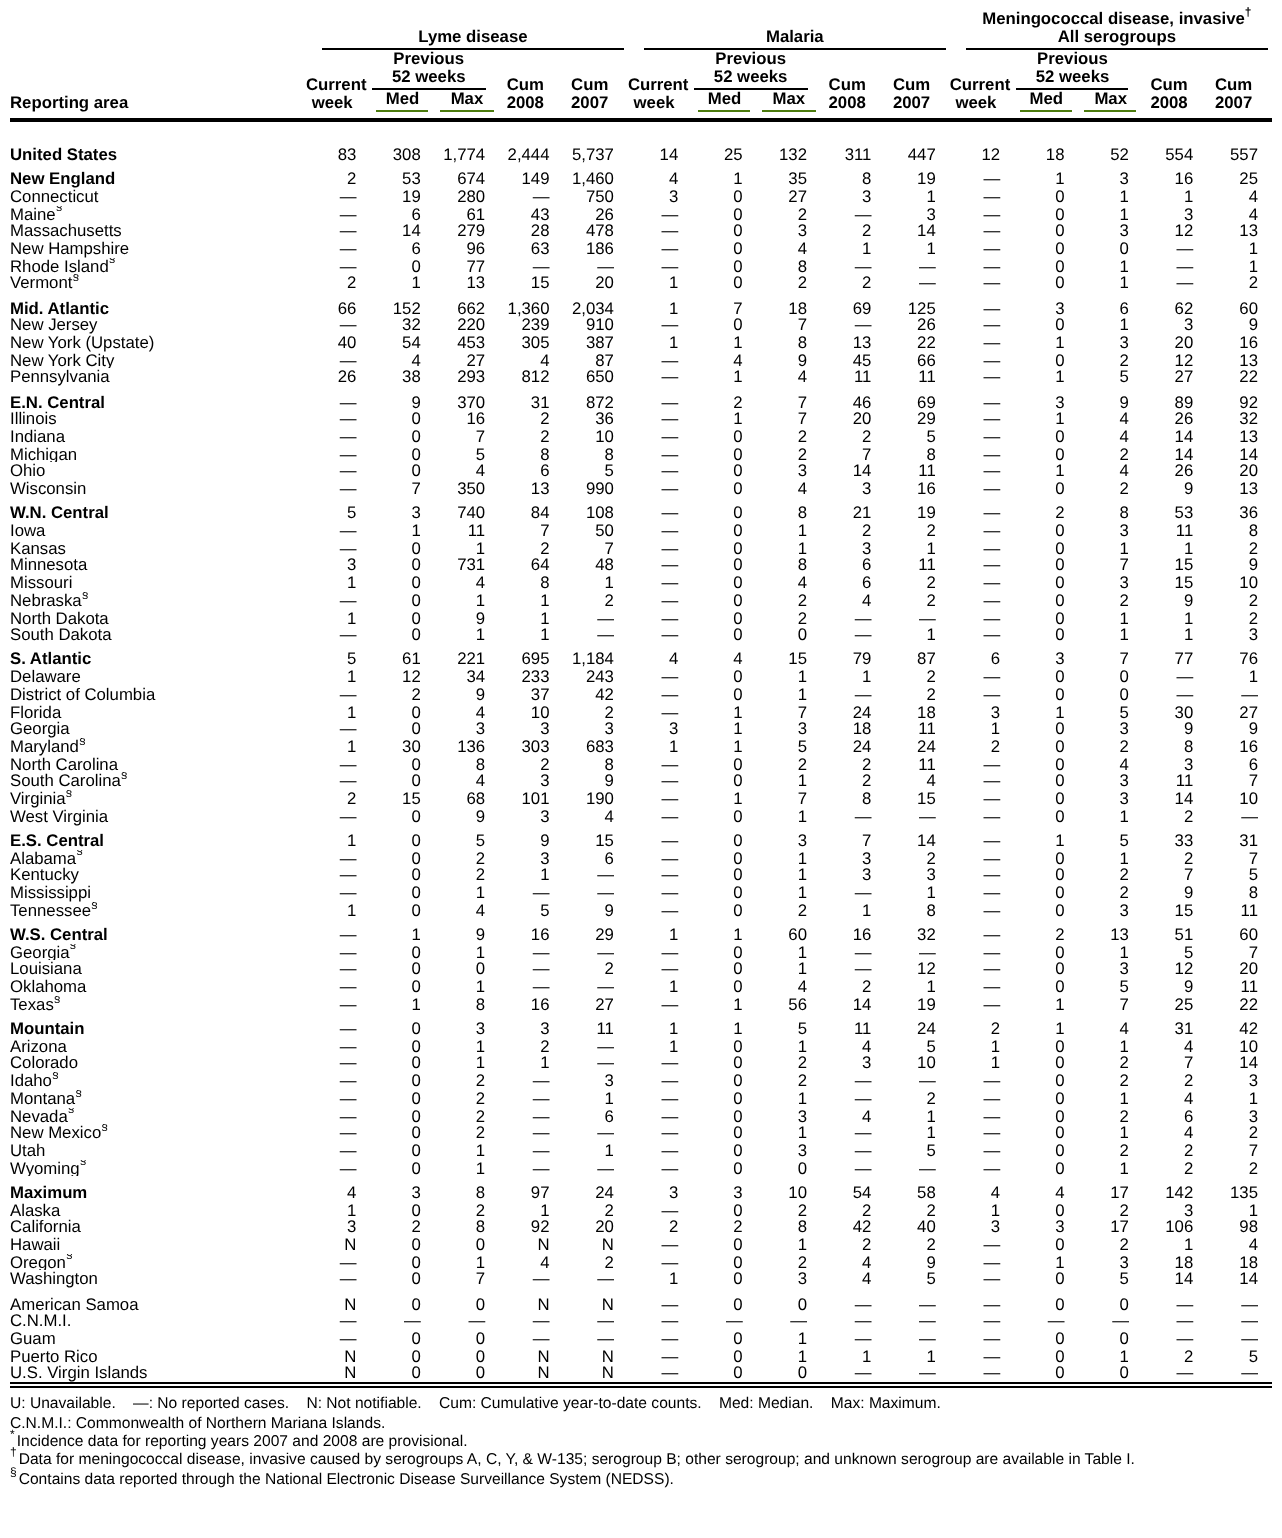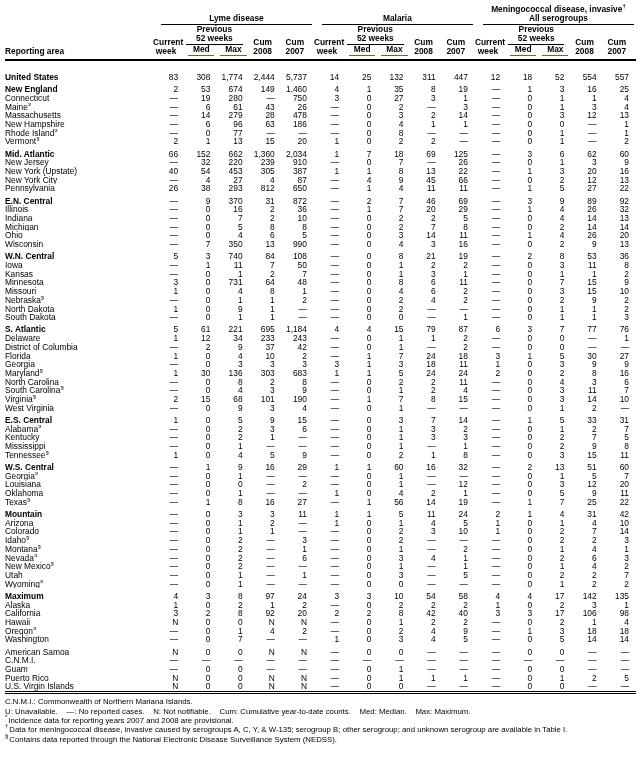--- a/index.html
+++ b/index.html
@@ -1365,19 +1365,19 @@
             <td class="num">0</td>
             <td class="num">0</td>
             <td class="num">—</td>
             <td class="num">—</td>
           </tr>
         </tbody>
   </table>
   </div>
 
   <div class="footnotes">
+    <div class="footnote"><span>U: Unavailable.    —: No reported cases.    N: Not notifiable.    Cum: Cumulative year-to-date counts.    Med: Median.    Max: Maximum.</span></div>
     <div class="footnote"><span>C.N.M.I.: Commonwealth of Northern Mariana Islands.</span></div>
-    <div class="footnote"><span>U: Unavailable.    —: No reported cases.    N: Not notifiable.    Cum: Cumulative year-to-date counts.    Med: Median.    Max: Maximum.</span></div>
     <div class="footnote"><sup>*</sup><span>Incidence data for reporting years 2007 and 2008 are provisional.</span></div>
     <div class="footnote"><sup>†</sup><span>Data for meningococcal disease, invasive caused by serogroups A, C, Y, &amp; W-135; serogroup B; other serogroup; and unknown serogroup are available in Table I.</span></div>
     <div class="footnote"><sup>§</sup><span>Contains data reported through the National Electronic Disease Surveillance System (NEDSS).</span></div>
   </div>
 </div>
 
 </body></html>

